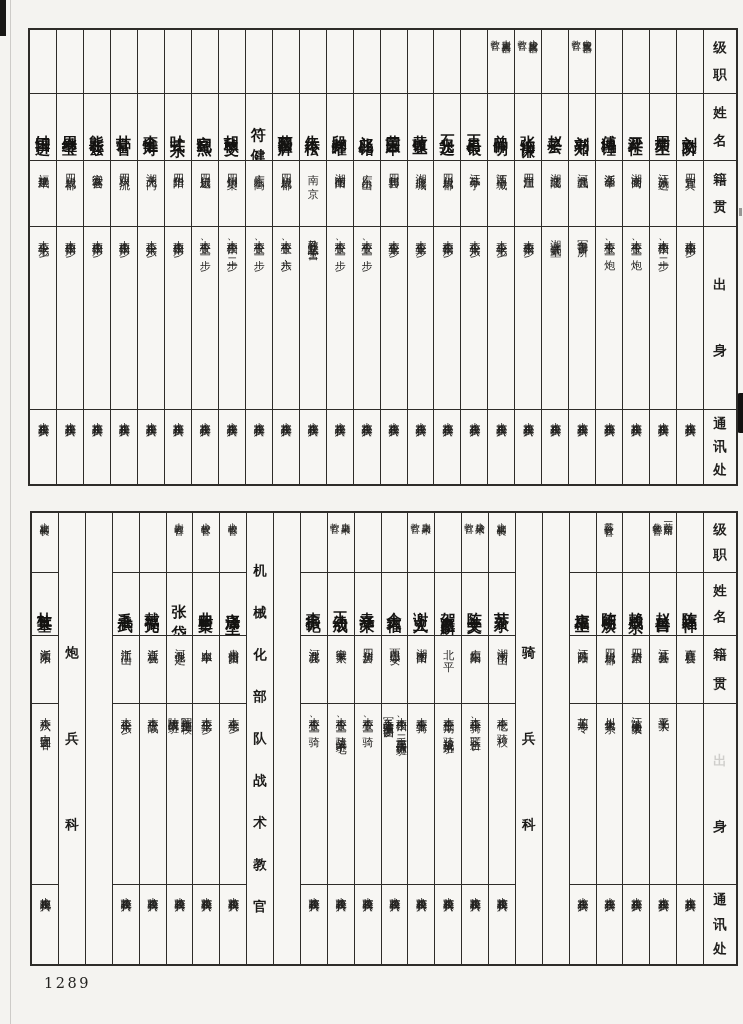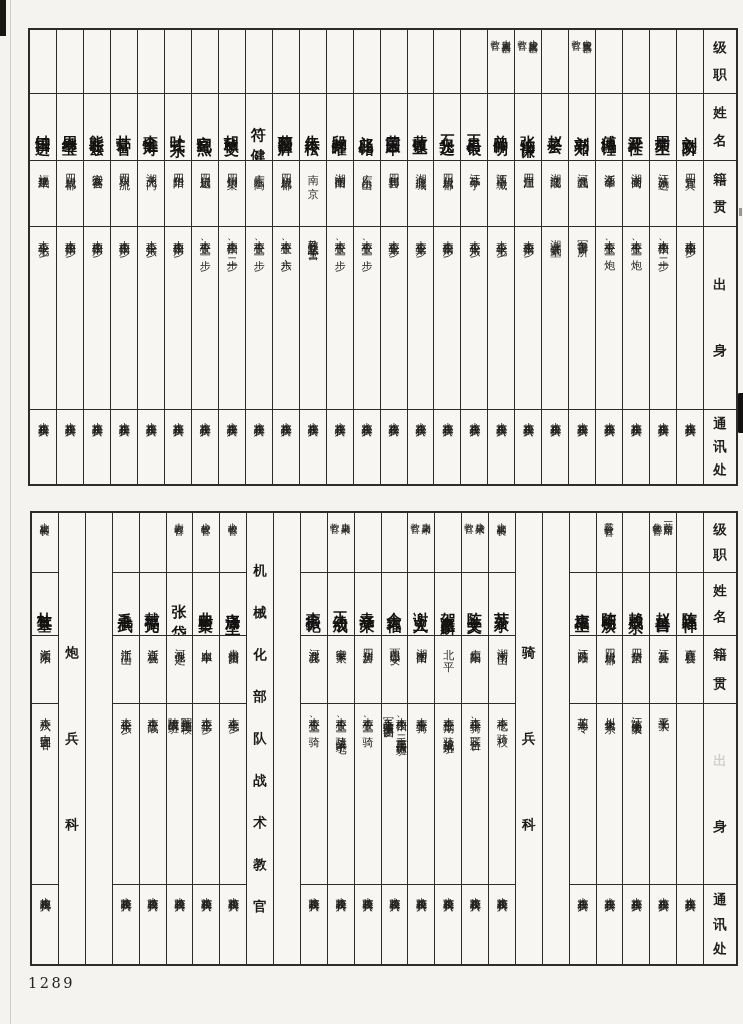--- a/index.html
+++ b/index.html
@@ -56,21 +56,21 @@
     display:flex;flex-direction:column;align-items:center;justify-content:center;
     font-size:13.5px;font-weight:700;color:#1b1a18;
   }
 
   
   .corner-mark{position:absolute;left:0;top:0;width:6px;height:36px;background:#17161 4;background:#171614;}
   .edge-line-left{position:absolute;left:10px;top:0;width:1px;height:1024px;background:rgba(70,66,60,.22);}
   .blob-right{position:absolute;right:0;top:393px;width:6px;height:40px;background:#121110;border-radius:3px 0 0 3px;}
   .tick-right{position:absolute;right:1px;top:208px;width:3px;height:8px;background:rgba(40,38,35,.45);}
   .page-number{
-    position:absolute;left:28px;top:975px;
+    position:absolute;left:44px;top:975px;
     font-family:"DejaVu Serif","Liberation Serif",serif;
     font-size:14.5px;letter-spacing:2.5px;color:#232220;
   }
 </style>
 </head>
 <body>
 
 <div class="page">
   <div class="corner-mark"></div>
   <div class="edge-line-left"></div>

